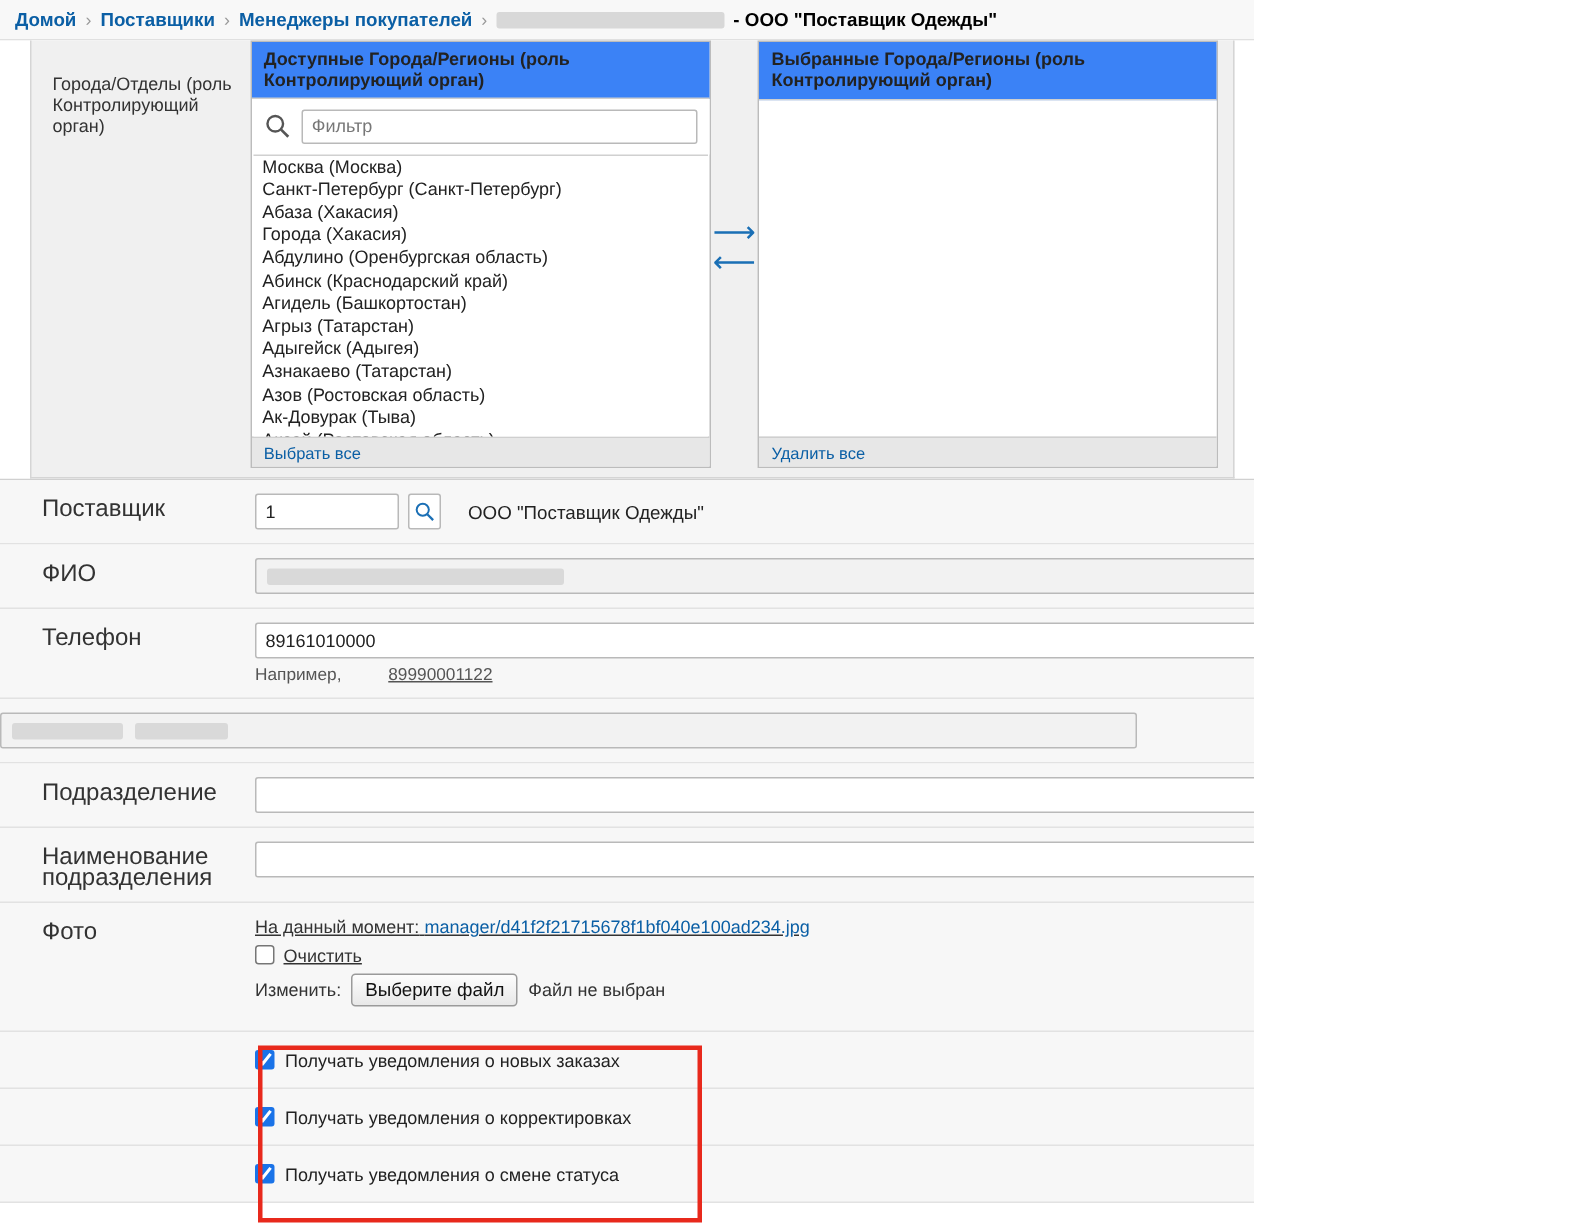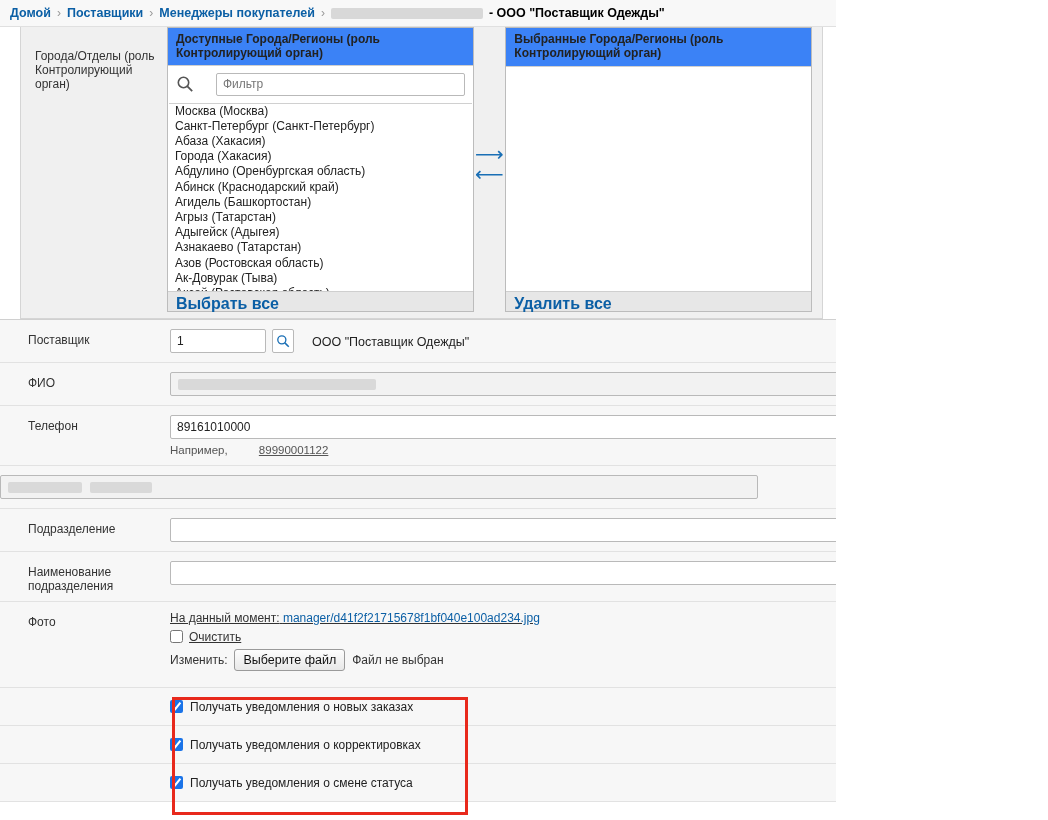--- a/index.html
+++ b/index.html
@@ -79,21 +79,21 @@
     font-size: 12px;
     padding: 4px 8px 6px 8px;
     line-height: 14px;
     color: #222;
     min-height: 34px;
   }
   .filter-row {
     padding: 7px 8px;
     display: flex;
     align-items: center;
-    gap: 22px;
+    gap: 7px;
     background: #fff;
   }
   .search-ico {
     width: 18px; height: 18px;
     flex: 0 0 18px;
     display: block;
   }
   .filter-input {
     flex: 1 1 auto;
     height: 23px;
@@ -123,22 +123,22 @@
     overflow: hidden;
   }
   .list-foot {
     background: #e7e7e7;
     border-top: 1px solid #cfcfcf;
     padding: 3px 8px 4px 8px;
     height: 20px;
   }
   .list-foot a {
     color: #0b5fa5;
-    font-size: 16px;
-    font-weight: bold;
+    font-size: 11px;
+    font-weight: normal;
     text-decoration: none;
   }
   .arrows-col {
     width: 38px;
     display: flex;
     flex-direction: column;
     align-items: center;
     justify-content: flex-start;
     padding-top: 118px;
     gap: 2px;
@@ -164,21 +164,21 @@
     display: flex;
     border-bottom: 1px solid #e2e2e2;
     background: #f7f7f7;
     min-height: 43px;
     align-items: flex-start;
   }
   .flabel {
     width: 170px;
     flex: 0 0 170px;
     padding: 13px 8px 8px 28px;
-    font-size: 12px;
+    font-size: 16px;
     color: #333;
     line-height: 14px;
   }
   .fctrl {
     flex: 1 1 auto;
     padding: 9px 0 9px 0;
     position: relative;
   }
   .txt-input {
     height: 24px;

